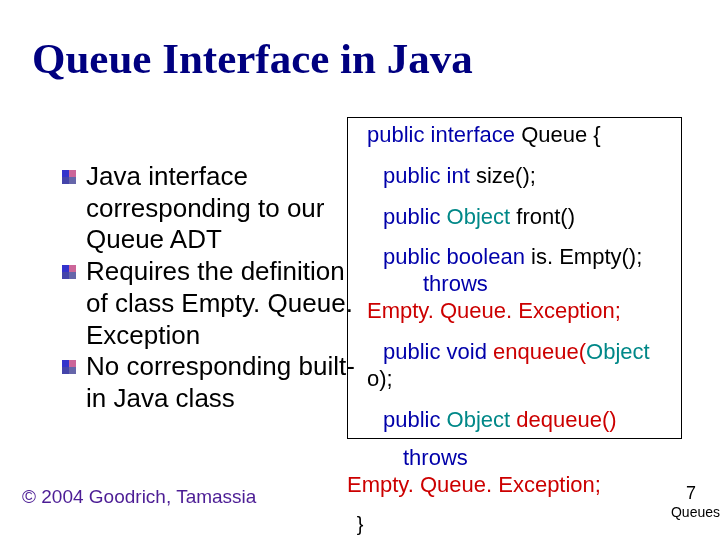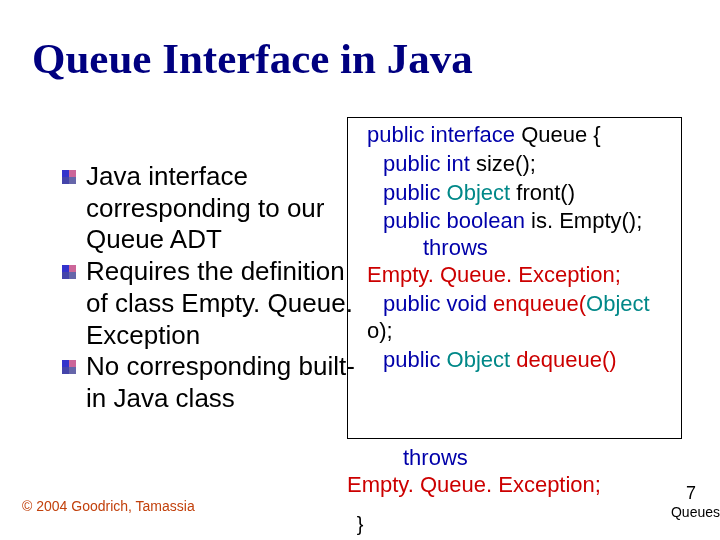--- a/index.html
+++ b/index.html
@@ -94,28 +94,28 @@
     font-size: 22px;
     color: #000;
     line-height: 1.22;
     overflow: visible;
   }
   .kw-blue { color: #0000aa; }
   .kw-teal { color: #008888; }
   .kw-red  { color: #cc0000; }
   .indent1 { padding-left: 16px; }
   .indent2 { padding-left: 56px; }
-  .cb { margin-top: 2px; }
+  .cb { margin-top: 14px; }
   .copyright {
     position: absolute;
     left: 22px;
-    bottom: 26px;
-    font-family: Verdana, Geneva, sans-serif;
-    font-size: 14px;
-    color: #c2410c;
+    bottom: 32px;
+    font-family: Verdana, Geneva, sans-serif;
+    font-size: 19px;
+    color: #4c1d95;
   }
   .footer-center {
     position: absolute;
     left: 0;
     right: 0;
     bottom: 20px;
     text-align: right;
     font-family: Verdana, Geneva, sans-serif;
     font-size: 14px;
     color: #000;

